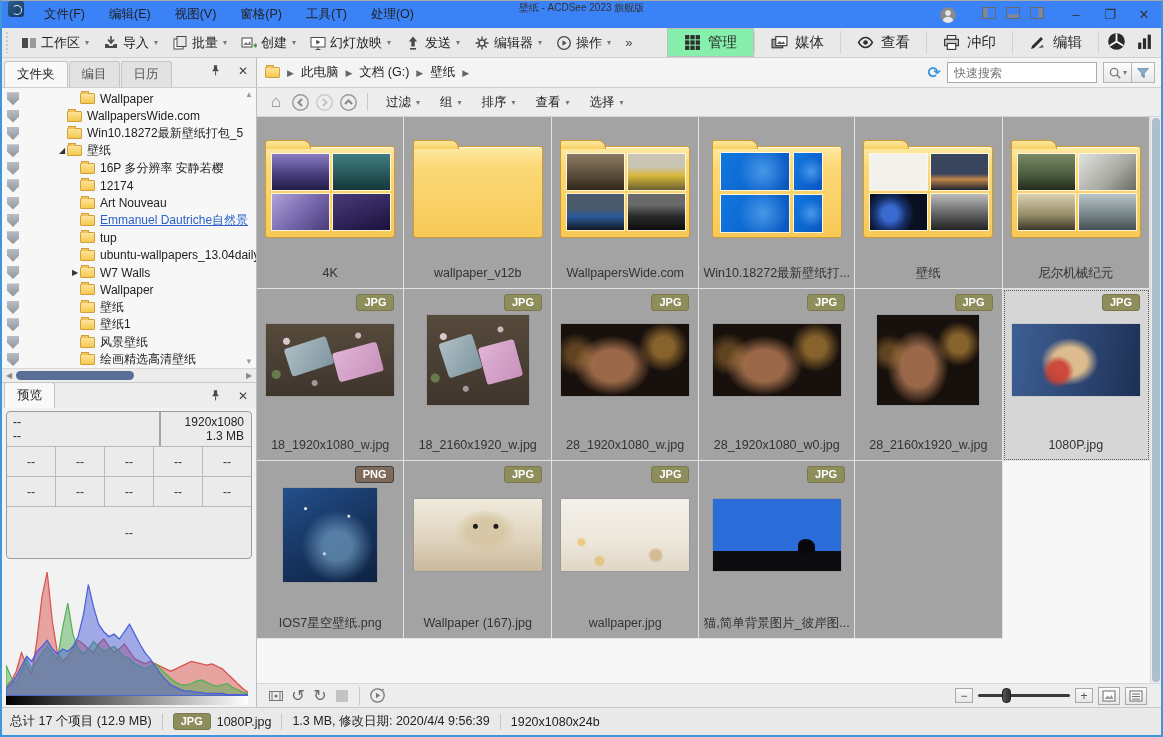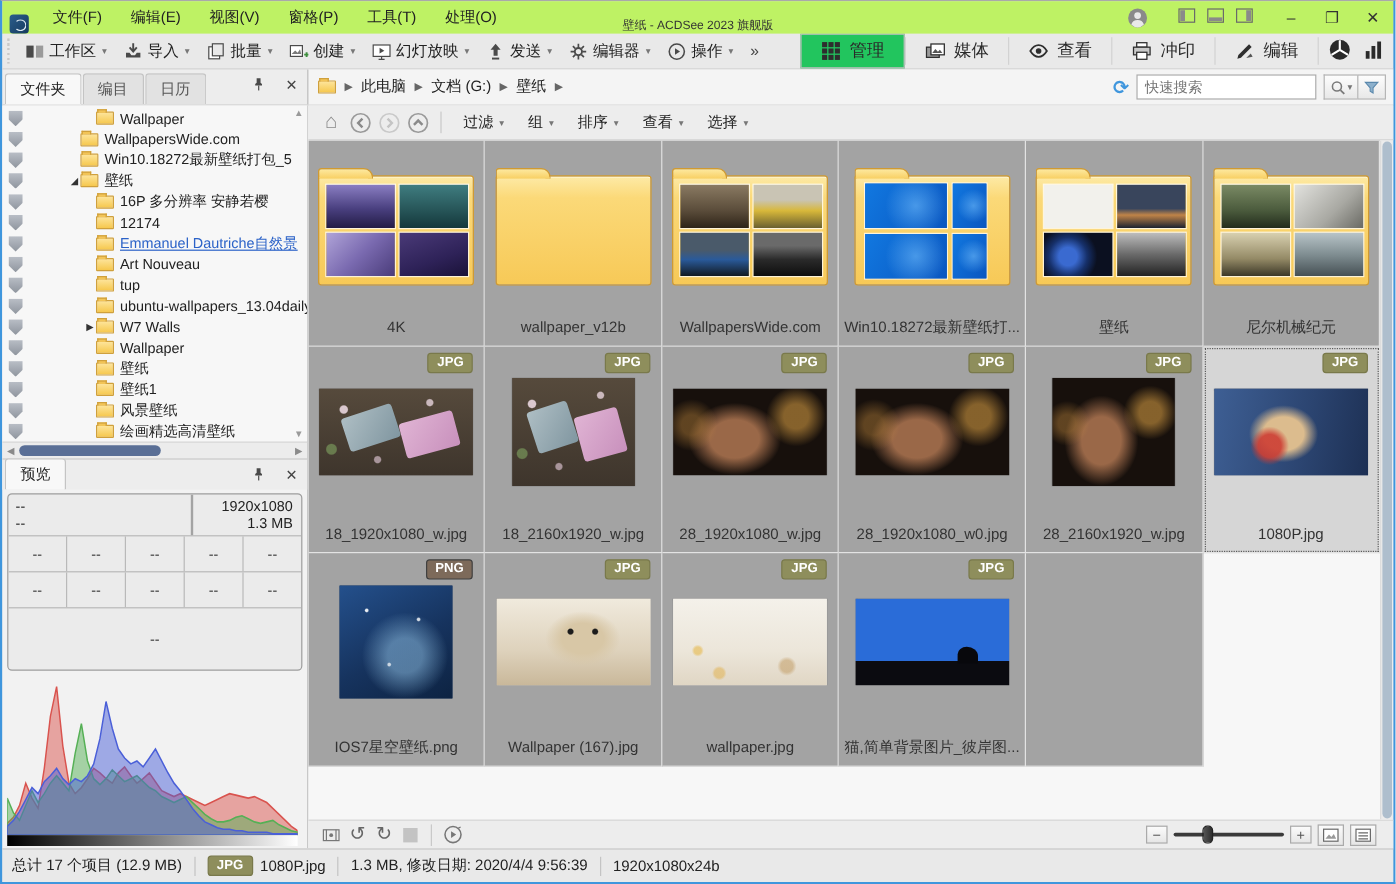--- a/index.html
+++ b/index.html
@@ -1,41 +1,41 @@
 <!DOCTYPE html>
 <html><head>
 <meta charset="utf-8">
 <style>
   * { margin:0; padding:0; box-sizing:border-box; }
   html,body { width:1163px; height:737px; }
   body { font-family:"Liberation Sans","DejaVu Sans",sans-serif; font-size:12px; color:#333; background:#e9e9e9; overflow:hidden; }
   .window { width:1163px; height:737px; display:flex; flex-direction:column; border:2px solid #3f96dd; border-top:1px solid #a9a9a9; background:#e9e9e9; }
 
   
-  .titlebar { height:27px; display:flex; align-items:flex-end; position:relative; background:#bef264; flex:0 0 27px; }
+  .titlebar { height:27px; display:flex; align-items:flex-start; position:relative; background:#3b82f6; flex:0 0 27px; }
   .app-logo { width:16px; height:16px; margin:0 8px 0 6px; border-radius:3px; background:linear-gradient(135deg,#2b5d8c,#153a5e); position:relative; }
   .app-logo::after { content:""; position:absolute; left:4px; top:4px; width:8px; height:8px; border:1.5px solid #dce8f2; border-radius:50%; border-left-color:transparent; }
   .menu-item { padding:0 12px; line-height:27px; font-size:12.5px; color:#222; cursor:default; }
   .win-title { position:absolute; left:50%; transform:translateX(-50%); font-size:10px; color:#333; white-space:nowrap; }
   .title-right { margin-left:auto; display:flex; align-items:center; height:100%; }
   .tb-ic { width:30px; height:100%; display:flex; align-items:center; justify-content:center; color:#555; }
   .winbtn { width:34px; height:100%; display:flex; align-items:center; justify-content:center; font-size:13px; color:#333; }
   .layout-btns { display:flex; margin:0 14px 0 18px; gap:8px; }
 
   
   .toolbar { height:30px; flex:0 0 30px; display:flex; align-items:stretch; border-bottom:1px solid #cfcfcf; background:#e9e9e9; }
   .grip { width:7px; margin:4px 2px; background:repeating-linear-gradient(180deg,#c9c9c9 0 2px,transparent 2px 4px); background-size:2px 100%; background-repeat:repeat-y; background-position:2px 0; }
   .tb-btn { display:flex; align-items:center; gap:4px; padding:0 6px 0 8px; font-size:13px; color:#222; cursor:default; }
   .tb-lbl { white-space:nowrap; }
   .caret { font-size:8px; color:#777; margin-left:1px; }
   .tb-overflow { display:flex; align-items:center; padding:0 8px; font-size:13px; color:#444; }
   .mode-group { margin-left:auto; display:flex; align-items:stretch; }
   .mode-sep { width:1px; background:#d2d2d2; margin:3px 0; }
   .mode-btn { display:flex; align-items:center; gap:7px; padding:0 16px; font-size:14.5px; color:#2a2a2a; cursor:default; }
-  .mode-btn.active { background:#22c55e; border:1px solid #bdbdbd; }
+  .mode-btn.active { background:#86efac; border:1px solid #bdbdbd; }
   .mode-extra { display:flex; align-items:center; padding:0 8px; gap:10px; }
 
   
   .header-row { height:30px; flex:0 0 30px; display:flex; background:#ededed; border-bottom:1px solid #cfcfcf; }
   .panel-tabs { width:255px; flex:0 0 255px; display:flex; align-items:flex-end; border-right:1px solid #bdbdbd; padding-left:2px; position:relative; }
   .ptab { padding:4px 12px; font-size:12.5px; border:1px solid #c4c4c4; border-bottom:none; border-radius:3px 3px 0 0; background:#e2e2e2; color:#555; margin-right:1px; }
   .ptab.active { background:#f8f8f8; color:#222; }
   .ptab-ctl { position:absolute; right:8px; top:6px; display:flex; gap:16px; color:#444; }
   .breadcrumb-bar { flex:1; display:flex; align-items:center; padding-left:8px; background:#f4f4f4; }
   .crumb-sep { font-size:9px; color:#666; margin:0 7px; }
@@ -514,28 +514,28 @@
             <span style="width: 45px; flex: 0 0 auto;"></span>
             <span class="tree-arrow"></span>
             <span class="tree-folder"></span>
             <span class="tree-lbl">12174</span>
           </div>
           <div class="tree-row">
             <span class="shield"></span>
             <span style="width: 45px; flex: 0 0 auto;"></span>
             <span class="tree-arrow"></span>
             <span class="tree-folder"></span>
+            <span class="tree-lbl">Art Nouveau</span>
+          </div>
+          <div class="tree-row">
+            <span class="shield"></span>
+            <span style="width: 45px; flex: 0 0 auto;"></span>
+            <span class="tree-arrow"></span>
+            <span class="tree-folder"></span>
             <span class="tree-lbl link">Emmanuel Dautriche自然景</span>
-          </div>
-          <div class="tree-row">
-            <span class="shield"></span>
-            <span style="width: 45px; flex: 0 0 auto;"></span>
-            <span class="tree-arrow"></span>
-            <span class="tree-folder"></span>
-            <span class="tree-lbl">Art Nouveau</span>
           </div>
           <div class="tree-row">
             <span class="shield"></span>
             <span style="width: 45px; flex: 0 0 auto;"></span>
             <span class="tree-arrow"></span>
             <span class="tree-folder"></span>
             <span class="tree-lbl">tup</span>
           </div>
           <div class="tree-row">
             <span class="shield"></span>

